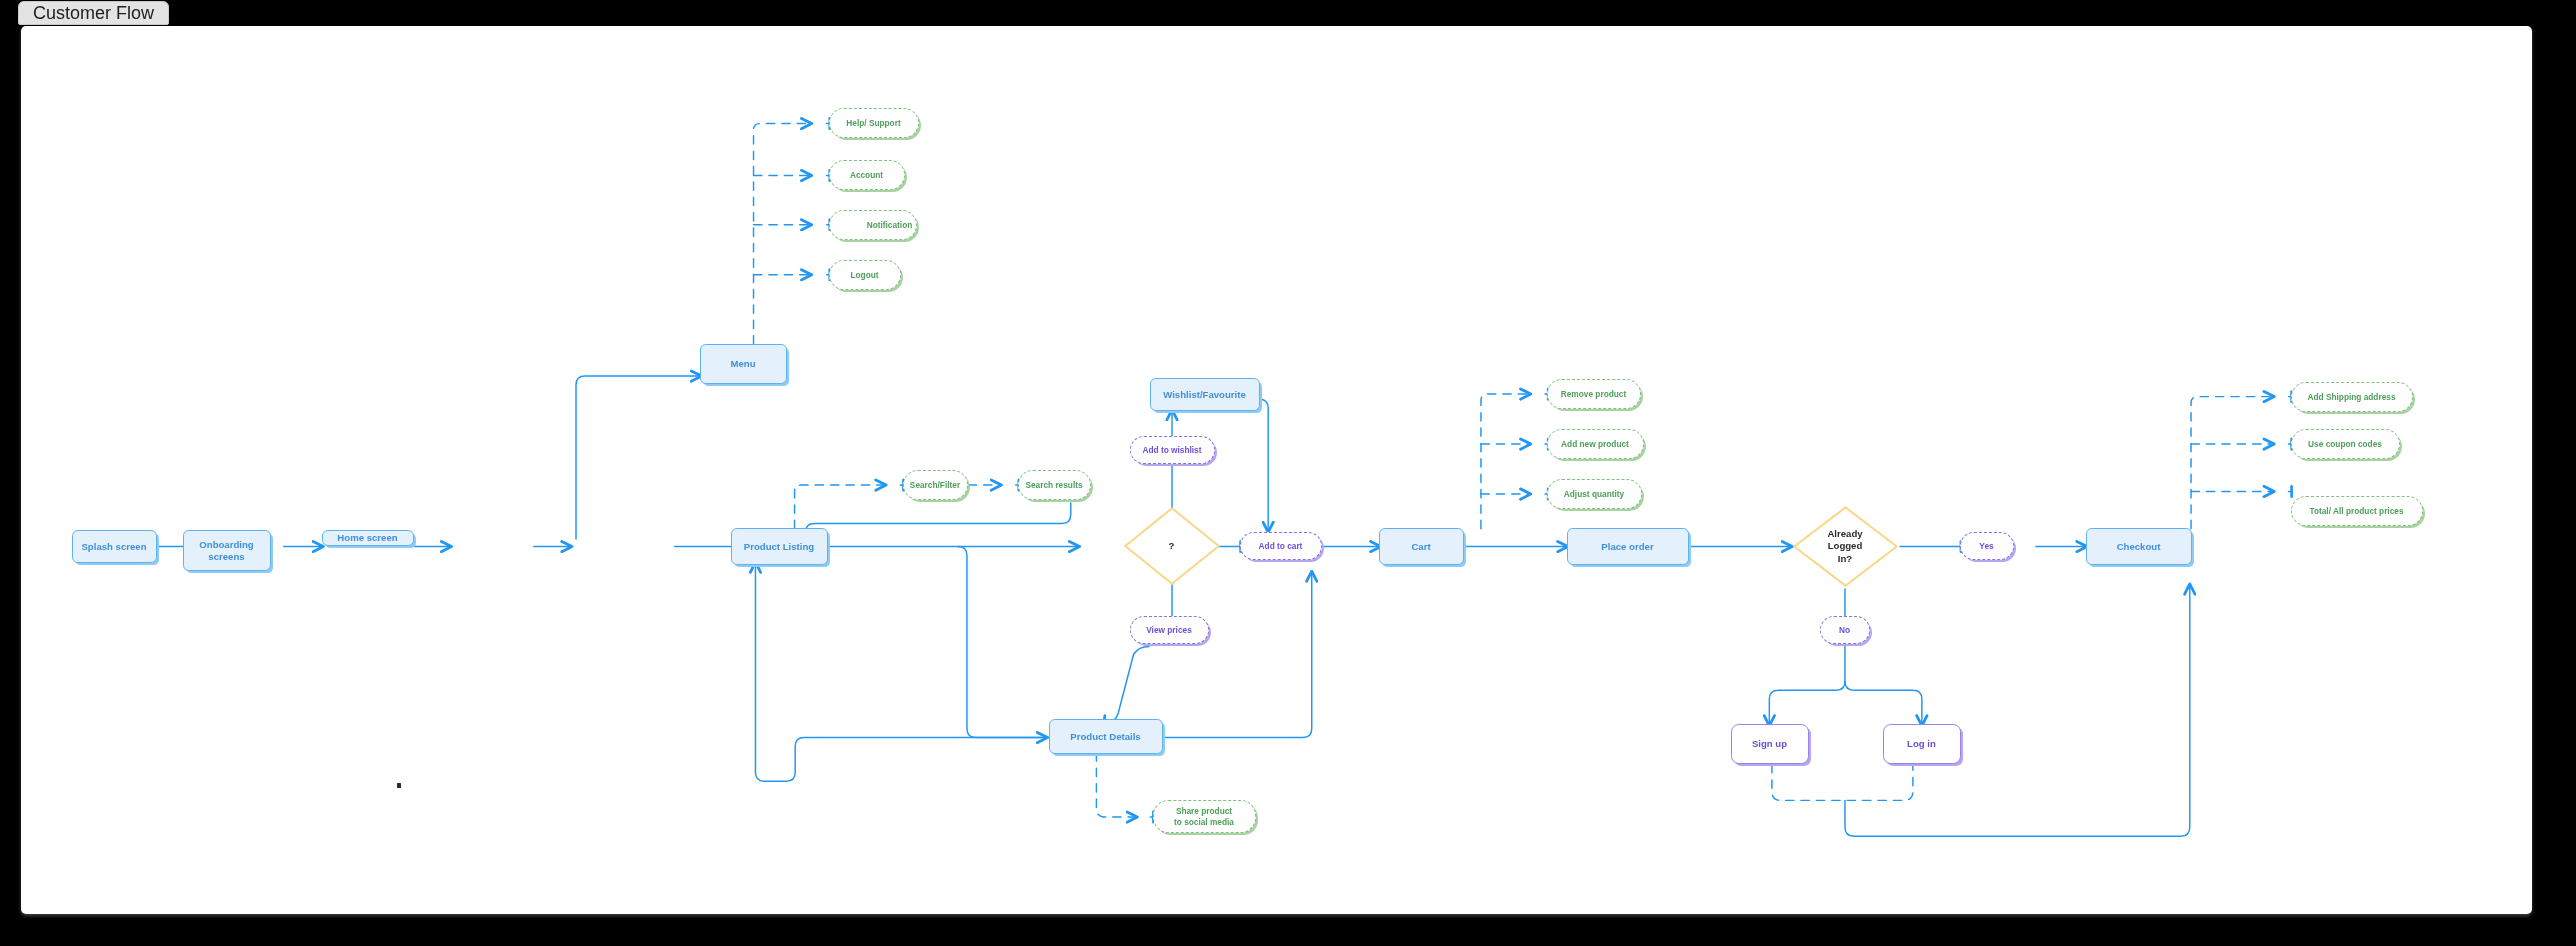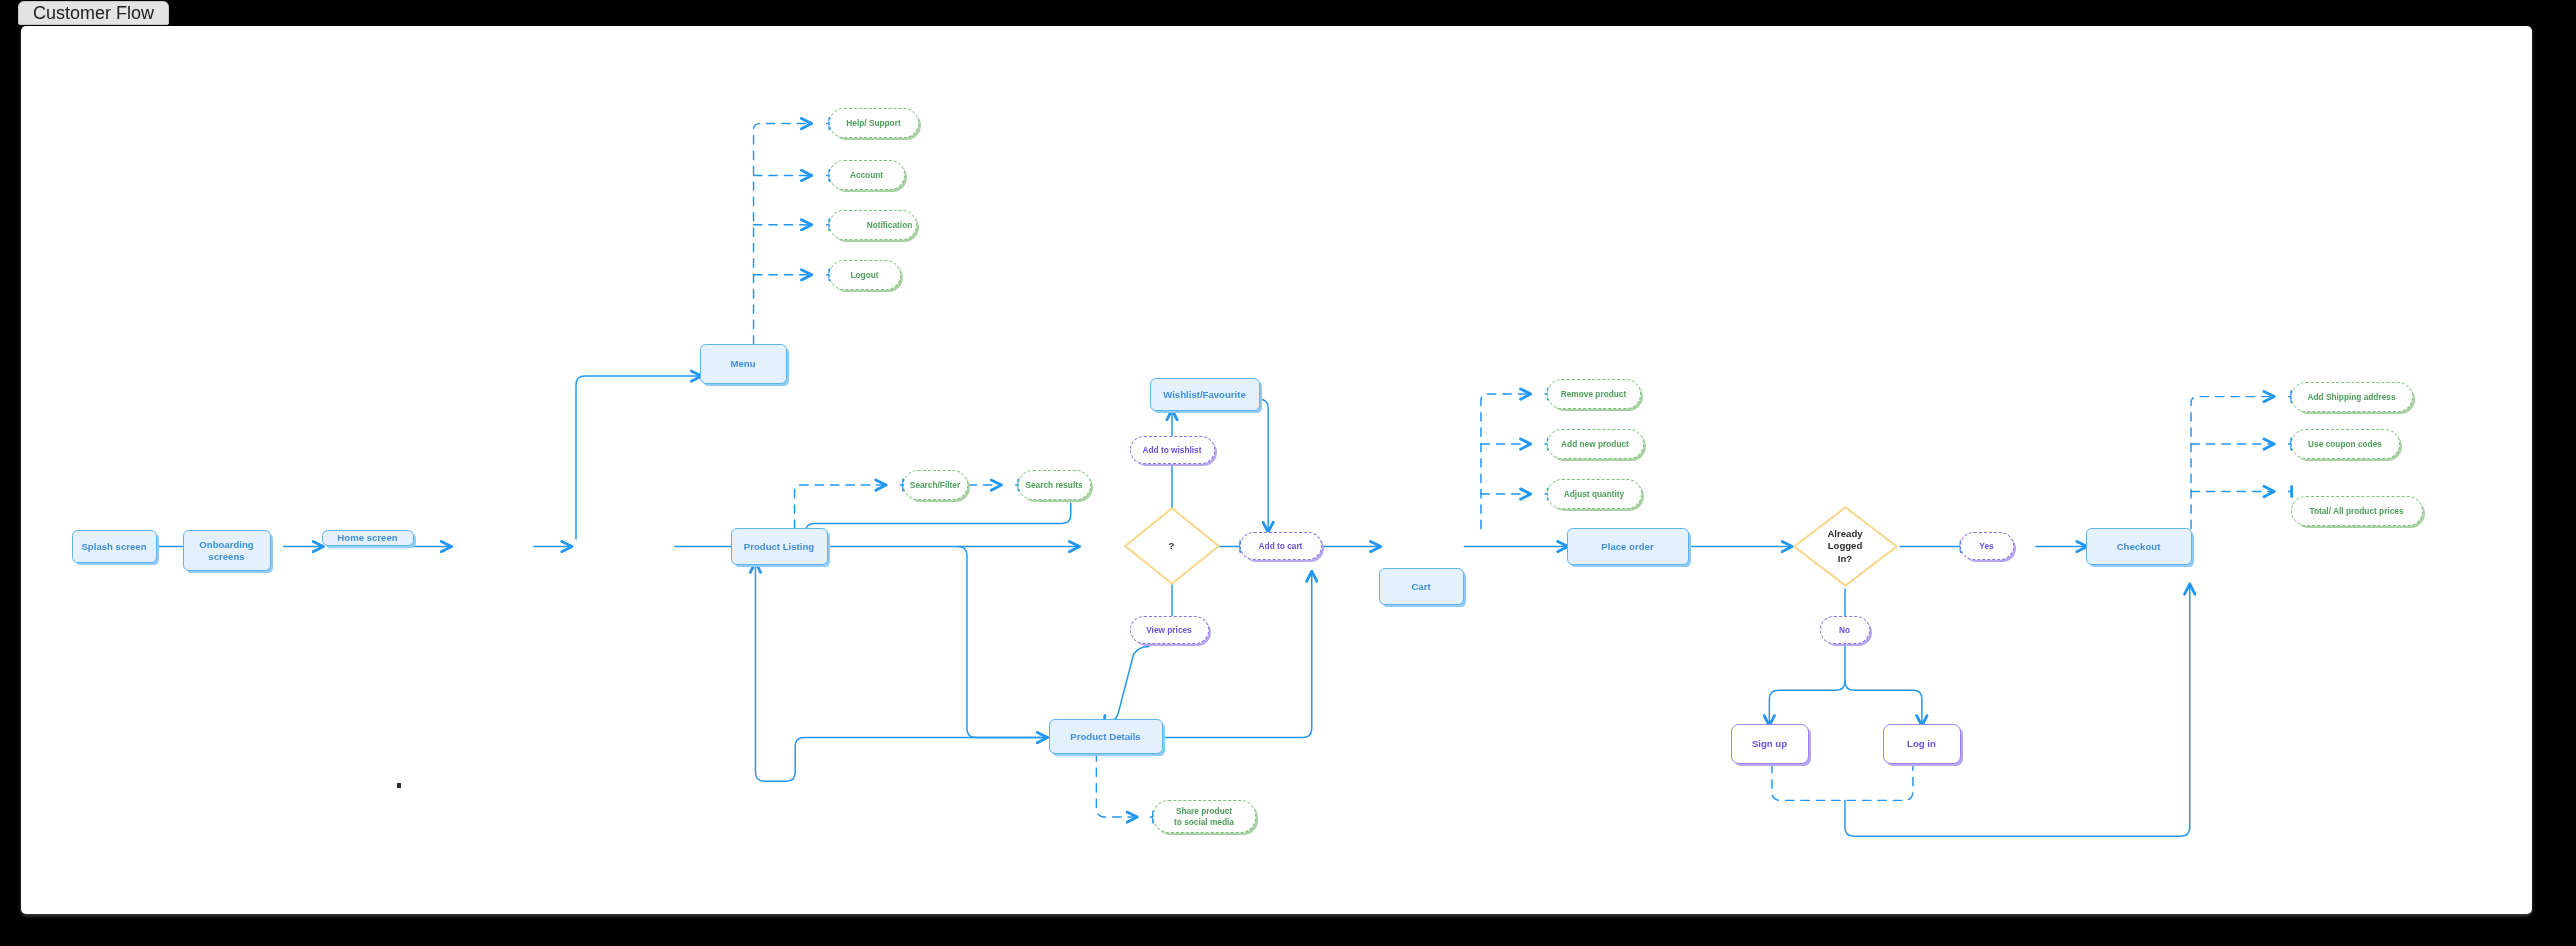--- a/index.html
+++ b/index.html
@@ -224,21 +224,21 @@
 
   <div class="node gpill" style="left:1132px;top:774px;width:103px;height:33px;flex-direction:column;">
     <span>Share product</span>
     <span>to social media</span>
   </div>
 
   <div class="node ppill" style="left:1219px;top:506px;width:82px;height:28px;">
     <span>Add to cart</span>
   </div>
 
-  <div class="node proc" style="left:1358px;top:502px;width:85px;height:37px;margin-top:40px;">
+  <div class="node proc" style="left:1358px;top:502px;width:85px;height:37px;">
     <span>Cart</span>
   </div>
 
   <div class="node gpill" style="left:1526px;top:353px;width:94px;height:29.5px;">
     <span>Remove product</span>
   </div>
   <div class="node gpill" style="left:1526px;top:403px;width:97px;height:29.5px;">
     <span>Add new product</span>
   </div>
   <div class="node gpill" style="left:1526px;top:453px;width:95px;height:29.5px;">

